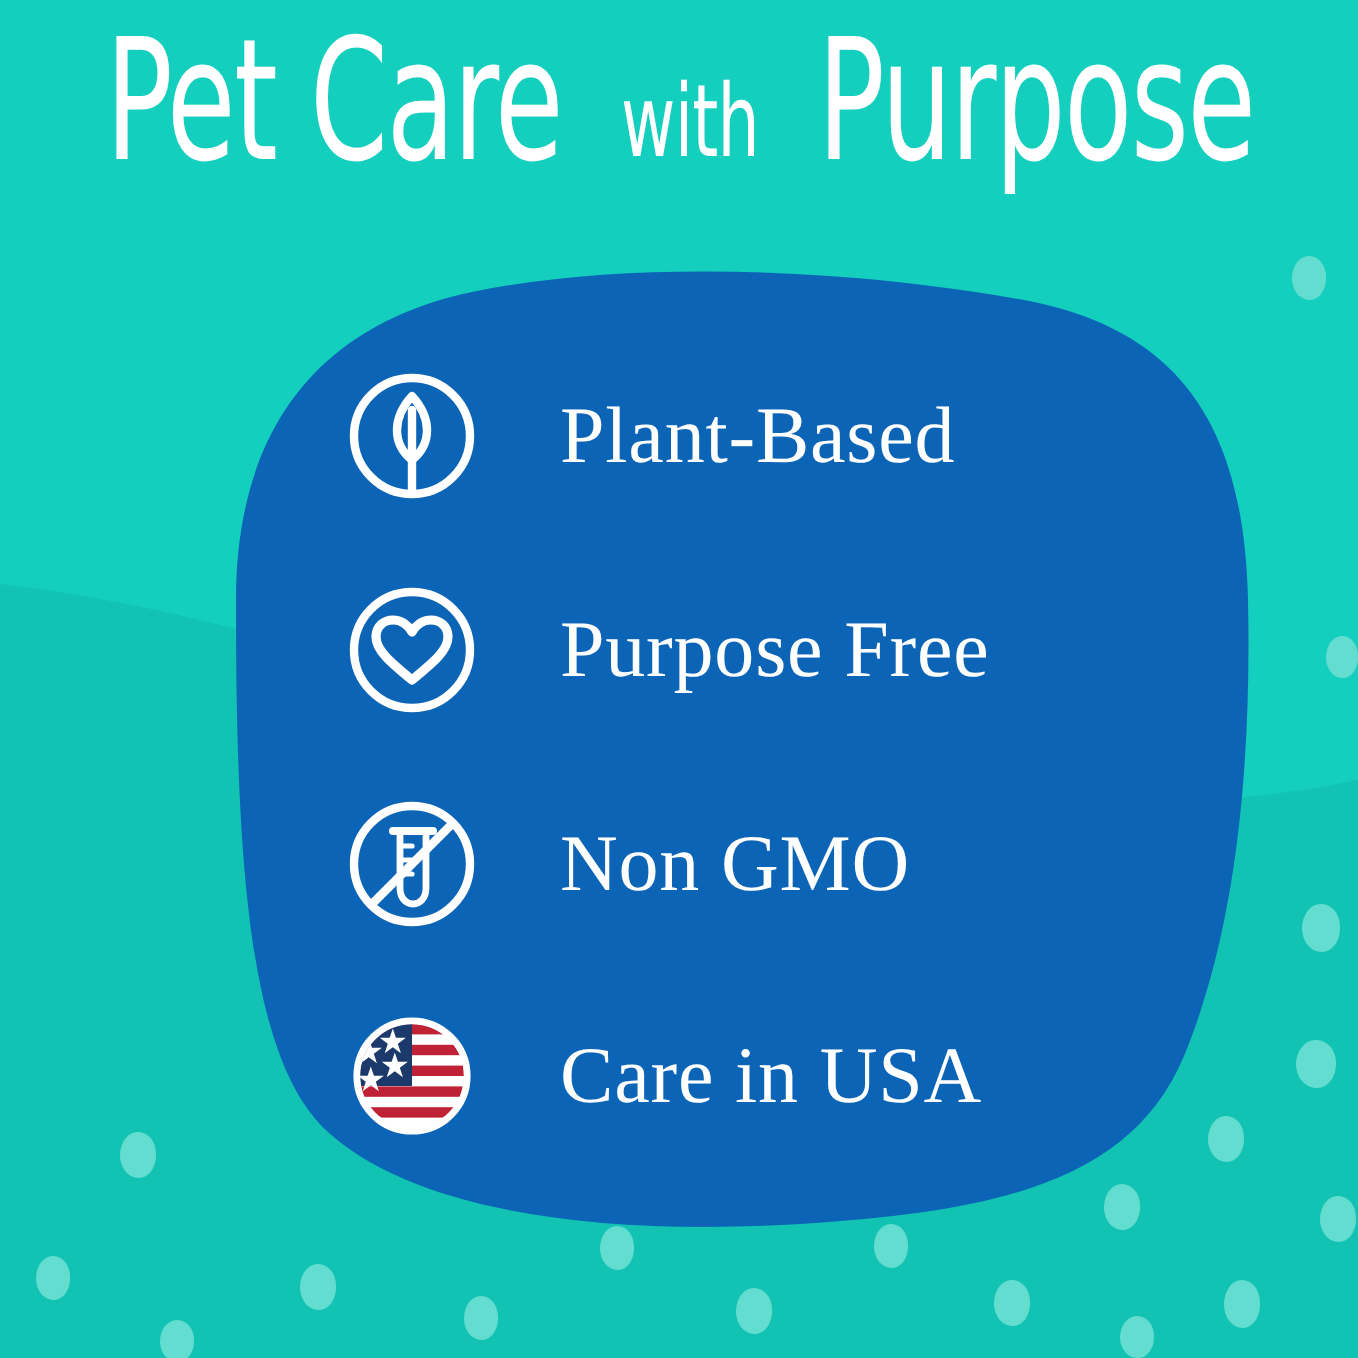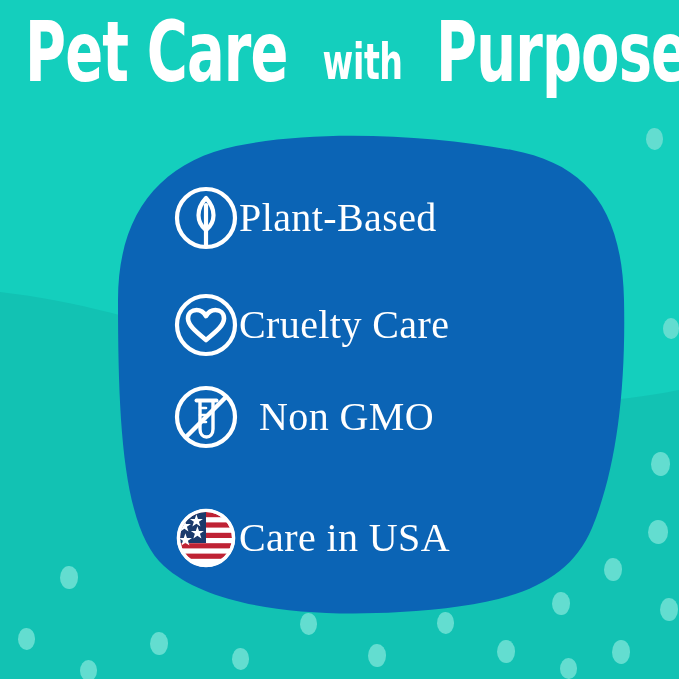--- a/index.html
+++ b/index.html
@@ -17,41 +17,41 @@
   .dot{position:absolute;background:#63ddd0;border-radius:50% 50% 48% 52% / 52% 48% 50% 50%;}
 
   
   .blob-layer{position:absolute;left:0;top:0;width:679px;height:679px;}
 
   
   .headline{
     position:absolute;left:0;top:14px;width:679px;
     text-align:center;color:#ffffff;
     font-family:"DejaVu Sans Condensed","Liberation Sans",sans-serif;
-    font-weight:700;white-space:nowrap;
+    font-weight:400;white-space:nowrap;
   }
   .hl-inner{display:inline-block;position:relative;}
   .hl-big{
     font-size:74px;line-height:86px;letter-spacing:-1px;
     display:inline-block;transform:scaleX(.84) scaleY(1.14);
     transform-origin:center bottom;
   }
   .hl-small{
     font-size:44px;line-height:86px;letter-spacing:-.5px;
     display:inline-block;transform:scaleX(.84) scaleY(1.14);
     transform-origin:center bottom;
     padding:0 2px;
   }
 
   
   .features{position:absolute;left:0;top:0;width:679px;height:679px;}
   .feature-row{position:absolute;display:flex;align-items:center;}
   .feature-icon{width:66px;height:66px;flex:0 0 66px;position:relative;}
   .feature-label{
-    color:#ffffff;white-space:nowrap;
+    margin-left:41px;color:#ffffff;white-space:nowrap;
     font-family:"Liberation Serif",serif;
     font-size:40px;line-height:44px;letter-spacing:.4px;
   }
 </style>
 </head>
 <body>
 
 <div id="stage">
 
   <div class="bg-base"></div>
@@ -119,24 +119,24 @@
           <circle cx="33" cy="33" r="29" fill="none" stroke="#ffffff" stroke-width="4.2"></circle>
           <path d="M33 48
                    C22 39 15 33 15 26.5
                    C15 21 19 18 23.5 18
                    C27.5 18 31 20.5 33 24
                    C35 20.5 38.5 18 42.5 18
                    C47 18 51 21 51 26.5
                    C51 33 44 39 33 48 Z" fill="none" stroke="#ffffff" stroke-width="4.6" stroke-linejoin="round"></path>
         </svg>
       </div>
-      <div class="feature-label">Cruelty Care</div>
+      <div class="feature-label">Purpose Free</div>
     </div>
 
-    <div class="feature-row" style="left:173px;top:384px;gap:20px;">
+    <div class="feature-row" style="left:173px;top:399px;">
       <div class="feature-icon">
         <svg viewBox="0 0 66 66" width="66" height="66">
           <circle cx="33" cy="33" r="29" fill="none" stroke="#ffffff" stroke-width="4.2"></circle>
 
           <path d="M27 17 L27 45 C27 50 30 53 33.5 53 C37 53 40 50 40 45 L40 17" fill="none" stroke="#ffffff" stroke-width="3.4" stroke-linejoin="round"></path>
 
           <line x1="23.5" y1="16.5" x2="43.5" y2="16.5" stroke="#ffffff" stroke-width="4" stroke-linecap="round"></line>
 
           <line x1="27" y1="24" x2="33" y2="24" stroke="#ffffff" stroke-width="2.6" stroke-linecap="round"></line>
           <line x1="27" y1="31" x2="33" y2="31" stroke="#ffffff" stroke-width="2.6" stroke-linecap="round"></line>

